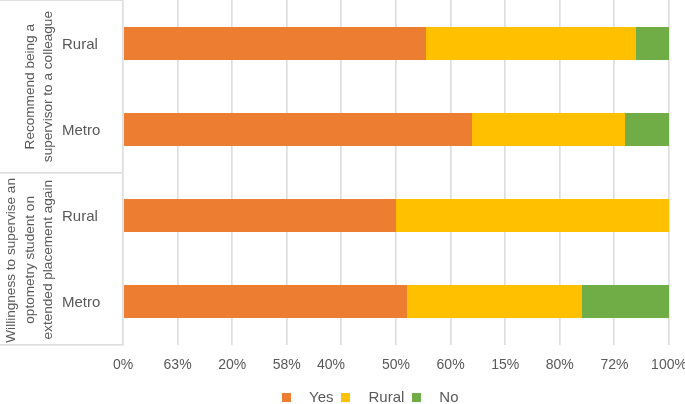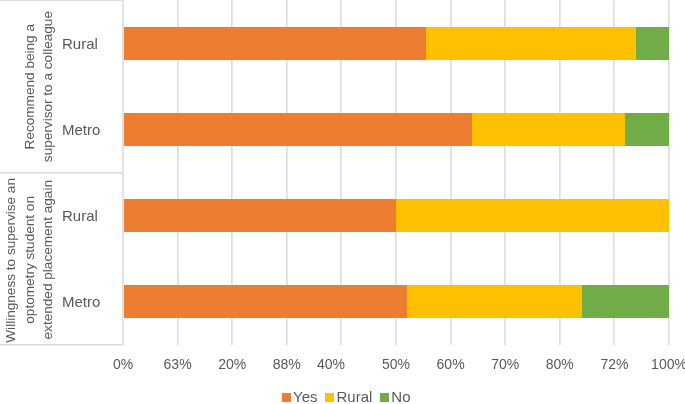--- a/index.html
+++ b/index.html
@@ -64,21 +64,21 @@
 
   
   #legend {
     position:absolute; left:282px; top:389px; width:200px;
     display:flex; justify-content:flex-start; align-items:flex-start;
   }
   .legend-item { display:flex; align-items:flex-start; }
   .legend-item + .legend-item { margin-left:8px; }
   .legend-swatch { width:9px; height:9px; display:inline-block; margin-top:4px; }
   .legend-text {
-    font-size:15.0px; color:#595959; margin-left:2px;
+    font-size:15.0px; color:#595959; margin-left:18px;
     line-height:16px;
   }
   </style>
 </head>
 <body>
 
 <div id="root">
 
   <div class="axis-rule-h" id="axis-rule-top"></div>
   <div class="axis-rule-h" id="axis-rule-mid"></div>
@@ -125,25 +125,25 @@
         <div class="seg" title="52" style="left: 124px; width: 283px; top: 285px; background: rgb(237, 125, 49);"></div>
         <div class="seg" title="32" style="left: 407px; width: 175px; top: 285px; background: rgb(255, 192, 0);"></div>
         <div class="seg" title="16" style="left: 582px; width: 87px; top: 285px; background: rgb(112, 173, 71);"></div>
       </div>
   </div>
 
   <div id="ticks">
       <div class="tick-label" style="left: 93px;">0%</div>
       <div class="tick-label" style="left: 147.6px;">63%</div>
       <div class="tick-label" style="left: 202.2px;">20%</div>
-      <div class="tick-label" style="left: 256.8px;">88%</div>
+      <div class="tick-label" style="left: 256.8px;">58%</div>
       <div class="tick-label" style="left: 301px;">40%</div>
       <div class="tick-label" style="left: 366px; text-align: center;">50%</div>
       <div class="tick-label" style="left: 420.6px;">60%</div>
-      <div class="tick-label" style="left: 475.2px;">70%</div>
+      <div class="tick-label" style="left: 475.2px;">15%</div>
       <div class="tick-label" style="left: 529.8px;">80%</div>
       <div class="tick-label" style="left: 584.4px;">72%</div>
       <div class="tick-label" style="left: 639px;">100%</div>
     </div>
 
   <div id="legend">
       <div class="legend-item">
         <span class="legend-swatch" style="background: rgb(237, 125, 49);"></span>
         <span class="legend-text">Yes</span>
       </div>

